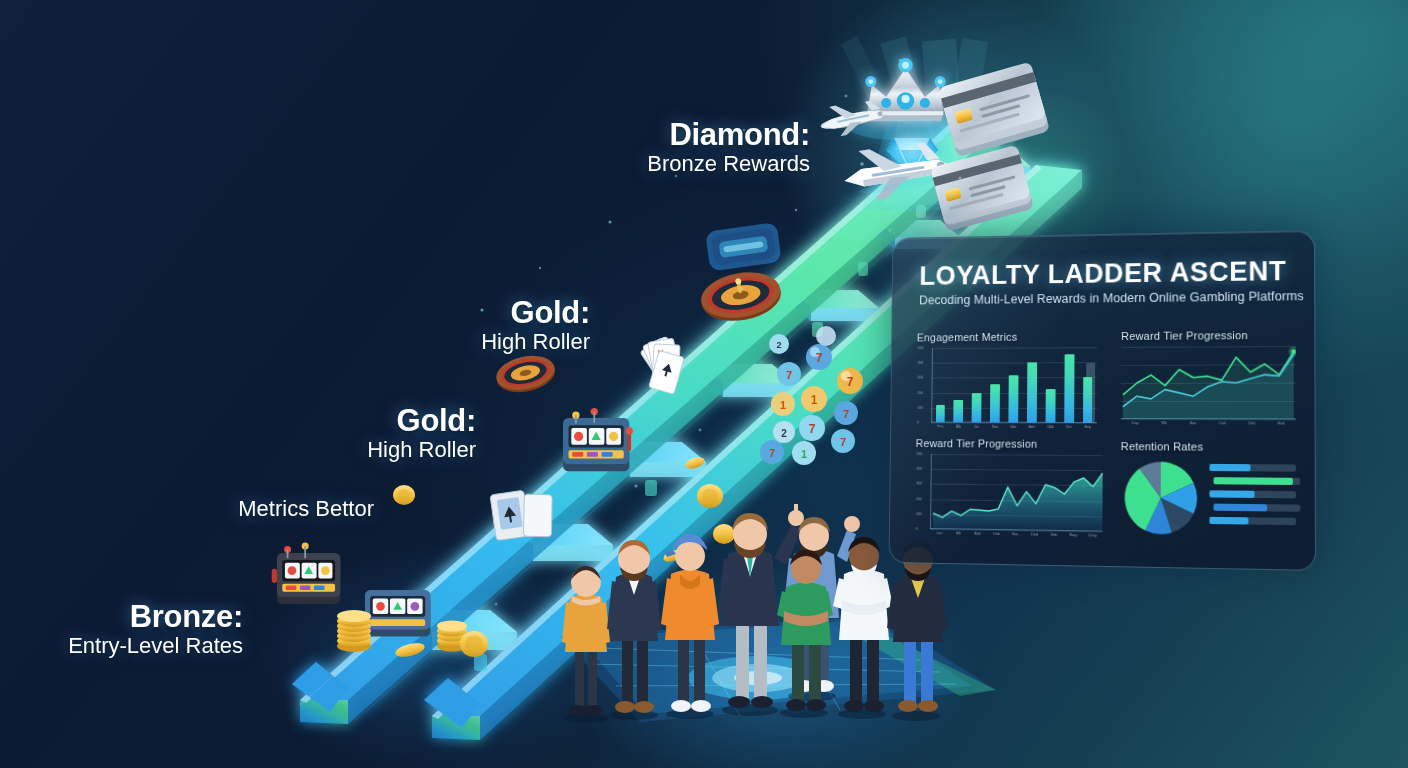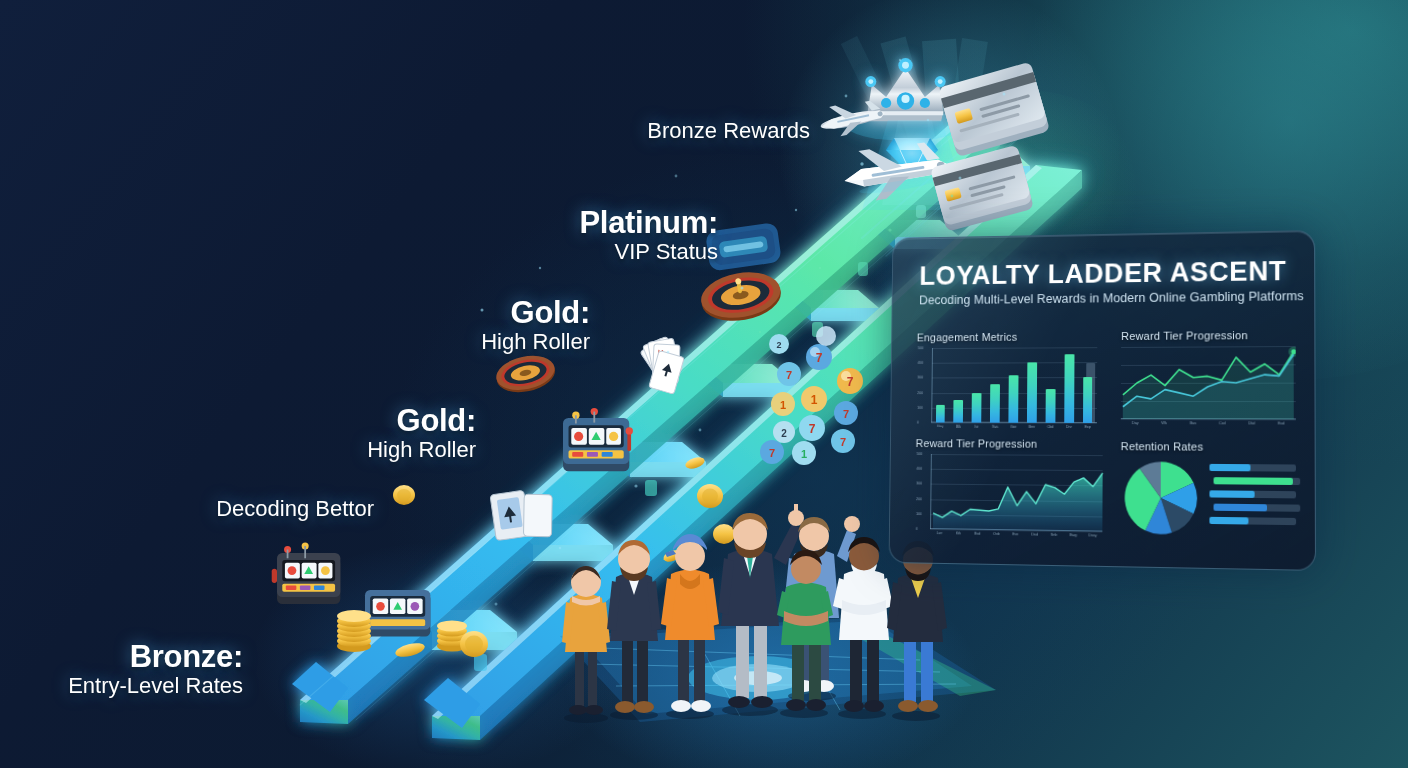--- a/index.html
+++ b/index.html
@@ -723,38 +723,35 @@
     </g>
     <g fill="#6fe8b4">
       <circle cx="890" cy="230" r="1.6" opacity=".55"></circle>
         <circle cx="820" cy="268" r="1.3" opacity=".45"></circle>
       <circle cx="952" cy="196" r="1.4" opacity=".5"></circle>
         <circle cx="760" cy="332" r="1.2" opacity=".4"></circle>
     </g>
   </svg>
 
   <div class="tier-label" style="right:598px; top:118px;">
+    <span class="t-name">Diamond:</span>
     <span class="t-desc">Bronze Rewards</span>
-  </div>
-  <div class="tier-label" style="right:690px; top:206px;">
-    <span class="t-name">Platinum:</span>
-    <span class="t-desc">VIP Status</span>
   </div>
   <div class="tier-label" style="right:818px; top:296px;">
     <span class="t-name">Gold:</span>
     <span class="t-desc">High Roller</span>
   </div>
   <div class="tier-label" style="right:932px; top:404px;">
     <span class="t-name">Gold:</span>
     <span class="t-desc">High Roller</span>
   </div>
   <div class="tier-label" style="right:1034px; top:496px;">
-    <span class="t-desc">Decoding Bettor</span>
+    <span class="t-desc">Metrics Bettor</span>
   </div>
-  <div class="tier-label" style="right:1165px; top:640px;">
+  <div class="tier-label" style="right:1165px; top:600px;">
     <span class="t-name">Bronze:</span>
     <span class="t-desc">Entry-Level Rates</span>
   </div>
 
   <div id="panel">
     <div id="panel-title">LOYALTY LADDER ASCENT</div>
     <div id="panel-sub">Decoding Multi-Level Rewards in Modern Online Gambling Platforms</div>
 
     <div class="chart-box" style="left:26px; top:96px; width:186px;">
       <div class="chart-title">Engagement Metrics</div>

